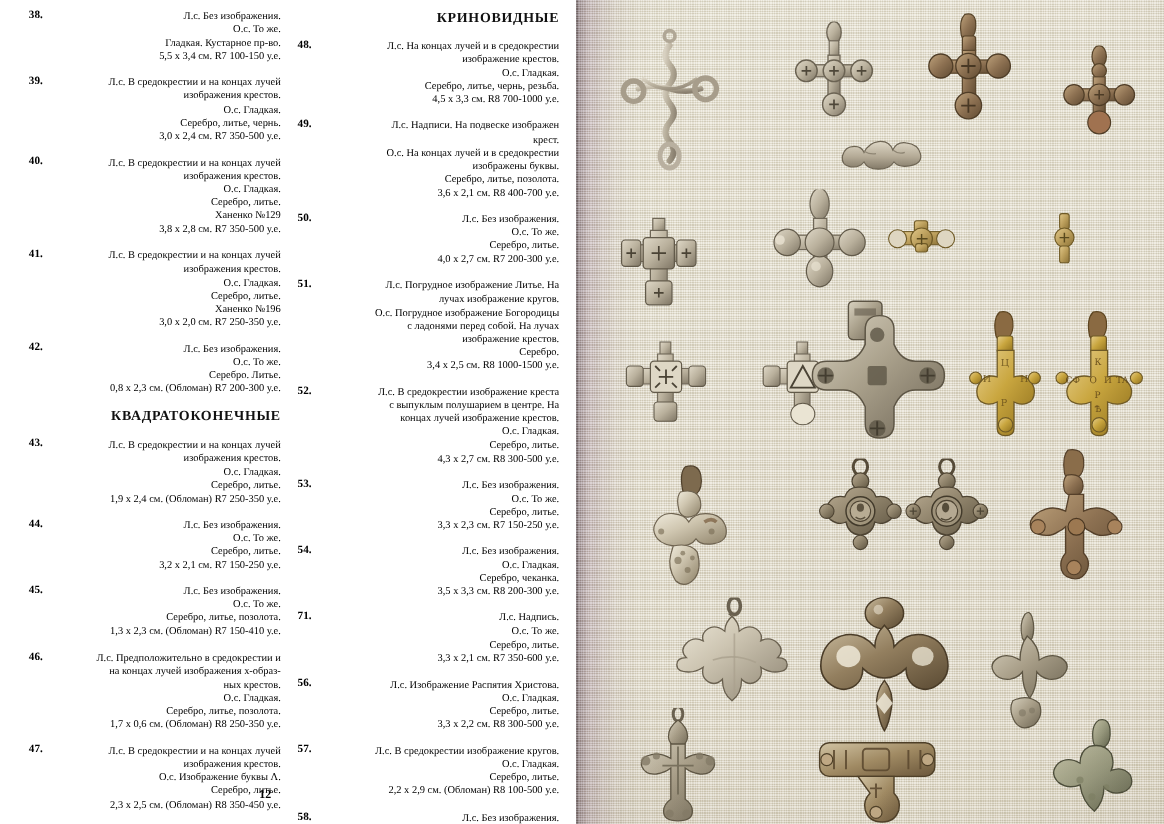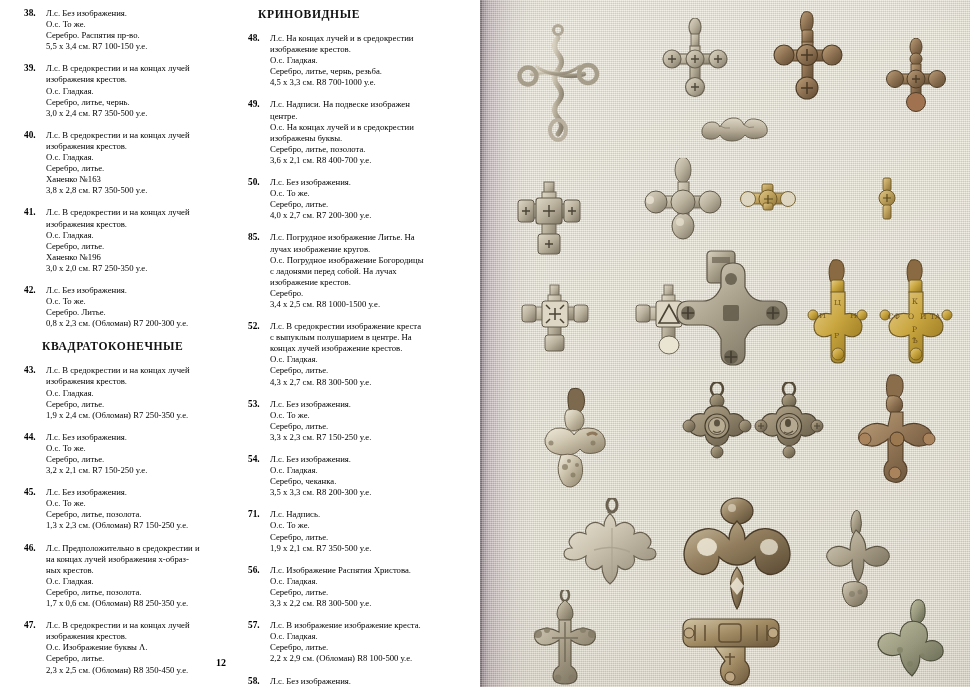--- a/index.html
+++ b/index.html
@@ -1,17 +1,17 @@
 <!DOCTYPE html>
 <html><head>
 <meta charset="utf-8">
 <style>
   html,body{margin:0;padding:0;background:#fff;}
   body{width:970px;height:687px;overflow:hidden;font-family:"Liberation Serif",serif;}
-  .page{position:relative;width:970px;height:505px;background:#ffffff;}
+  .page{position:relative;width:970px;height:505px;background:#ffffff;text-align:right;}
 
   
   .text-side{position:absolute;left:0;top:0;width:480px;height:687px;background:#fff;}
   .col{position:absolute;top:0;}
   .col-left{left:24px;width:210px;}
   .col-mid{left:248px;width:218px;}
 
   .section-head{
     font-family:"Liberation Serif",serif;
     font-weight:bold;font-size:11.6px;letter-spacing:.6px;
@@ -66,42 +66,42 @@
 <div class="page">
 
   <div class="text-side">
 
     <div class="col col-left" id="col-left" style="top:8px;">
         <div class="entry">
           <span class="num">38.</span>
           <div class="lines">
             <span class="ln">Л.с. Без изображения.</span>
             <span class="ln">О.с. То же.</span>
-            <span class="ln">Серебро. Распятия пр-во.</span>
+            <span class="ln">Гладкая. Кустарное пр-во.</span>
             <span class="ln">5,5 х 3,4 см.  R7  100-150 у.е.</span>
           </div>
         </div>
         <div class="entry">
           <span class="num">39.</span>
           <div class="lines">
             <span class="ln">Л.с. В средокрестии и на концах лучей</span>
             <span class="ln">изображения крестов.</span>
             <span class="ln">О.с. Гладкая.</span>
             <span class="ln">Серебро, литье, чернь.</span>
             <span class="ln">3,0 х 2,4 см.  R7  350-500 у.е.</span>
           </div>
         </div>
         <div class="entry">
           <span class="num">40.</span>
           <div class="lines">
             <span class="ln">Л.с. В средокрестии и на концах лучей</span>
             <span class="ln">изображения крестов.</span>
             <span class="ln">О.с. Гладкая.</span>
             <span class="ln">Серебро, литье.</span>
-            <span class="ln">Ханенко №163</span>
+            <span class="ln">Ханенко №129</span>
             <span class="ln">3,8 х 2,8 см.  R7  350-500 у.е.</span>
           </div>
         </div>
         <div class="entry">
           <span class="num">41.</span>
           <div class="lines">
             <span class="ln">Л.с. В средокрестии и на концах лучей</span>
             <span class="ln">изображения крестов.</span>
             <span class="ln">О.с. Гладкая.</span>
             <span class="ln">Серебро, литье.</span>
@@ -137,21 +137,21 @@
             <span class="ln">Серебро, литье.</span>
             <span class="ln">3,2 х 2,1 см.  R7  150-250 у.е.</span>
           </div>
         </div>
         <div class="entry">
           <span class="num">45.</span>
           <div class="lines">
             <span class="ln">Л.с. Без изображения.</span>
             <span class="ln">О.с. То же.</span>
             <span class="ln">Серебро, литье, позолота.</span>
-            <span class="ln">1,3 х 2,3 см. (Обломан) R7  150-250 у.е.</span>
+            <span class="ln">1,3 х 2,3 см. (Обломан) R7  150-410 у.е.</span>
           </div>
         </div>
         <div class="entry">
           <span class="num">46.</span>
           <div class="lines">
             <span class="ln">Л.с. Предположительно в средокрестии и</span>
             <span class="ln">на концах лучей изображения х-образ-</span>
             <span class="ln">ных крестов.</span>
             <span class="ln">О.с. Гладкая.</span>
             <span class="ln">Серебро, литье, позолота.</span>
@@ -178,38 +178,38 @@
             <span class="ln">изображение крестов.</span>
             <span class="ln">О.с. Гладкая.</span>
             <span class="ln">Серебро, литье, чернь, резьба.</span>
             <span class="ln">4,5 х 3,3 см.  R8  700-1000 у.е.</span>
           </div>
         </div>
         <div class="entry">
           <span class="num">49.</span>
           <div class="lines">
             <span class="ln">Л.с. Надписи. На подвеске изображен</span>
-            <span class="ln">центре.</span>
+            <span class="ln">крест.</span>
             <span class="ln">О.с. На концах лучей и в средокрестии</span>
             <span class="ln">изображены буквы.</span>
             <span class="ln">Серебро, литье, позолота.</span>
             <span class="ln">3,6 х 2,1 см.  R8  400-700 у.е.</span>
           </div>
         </div>
         <div class="entry">
           <span class="num">50.</span>
           <div class="lines">
             <span class="ln">Л.с. Без изображения.</span>
             <span class="ln">О.с. То же.</span>
             <span class="ln">Серебро, литье.</span>
             <span class="ln">4,0 х 2,7 см.  R7  200-300 у.е.</span>
           </div>
         </div>
         <div class="entry">
-          <span class="num">85.</span>
+          <span class="num">51.</span>
           <div class="lines">
             <span class="ln">Л.с. Погрудное изображение Литье. На</span>
             <span class="ln">лучах изображение кругов.</span>
             <span class="ln">О.с. Погрудное изображение Богородицы</span>
             <span class="ln">с ладонями перед собой. На лучах</span>
             <span class="ln">изображение крестов.</span>
             <span class="ln">Серебро.</span>
             <span class="ln">3,4 х 2,5 см.  R8  1000-1500 у.е.</span>
           </div>
         </div>
@@ -241,36 +241,36 @@
             <span class="ln">Серебро, чеканка.</span>
             <span class="ln">3,5 х 3,3 см.  R8 200-300 у.е.</span>
           </div>
         </div>
         <div class="entry">
           <span class="num">71.</span>
           <div class="lines">
             <span class="ln">Л.с. Надпись.</span>
             <span class="ln">О.с. То же.</span>
             <span class="ln">Серебро, литье.</span>
-            <span class="ln">1,9 х 2,1 см.  R7 350-500 у.е.</span>
+            <span class="ln">3,3 х 2,1 см.  R7 350-600 у.е.</span>
           </div>
         </div>
         <div class="entry">
           <span class="num">56.</span>
           <div class="lines">
             <span class="ln">Л.с. Изображение Распятия Христова.</span>
             <span class="ln">О.с. Гладкая.</span>
             <span class="ln">Серебро, литье.</span>
             <span class="ln">3,3 х 2,2 см.   R8  300-500 у.е.</span>
           </div>
         </div>
         <div class="entry">
           <span class="num">57.</span>
           <div class="lines">
-            <span class="ln">Л.с. В изображение изображение креста.</span>
+            <span class="ln">Л.с. В средокрестии изображение кругов.</span>
             <span class="ln">О.с. Гладкая.</span>
             <span class="ln">Серебро, литье.</span>
             <span class="ln">2,2 х 2,9 см. (Обломан) R8  100-500 у.е.</span>
           </div>
         </div>
         <div class="entry">
           <span class="num">58.</span>
           <div class="lines">
             <span class="ln">Л.с. Без изображения.</span>
             <span class="ln">О.с. То же.</span>

